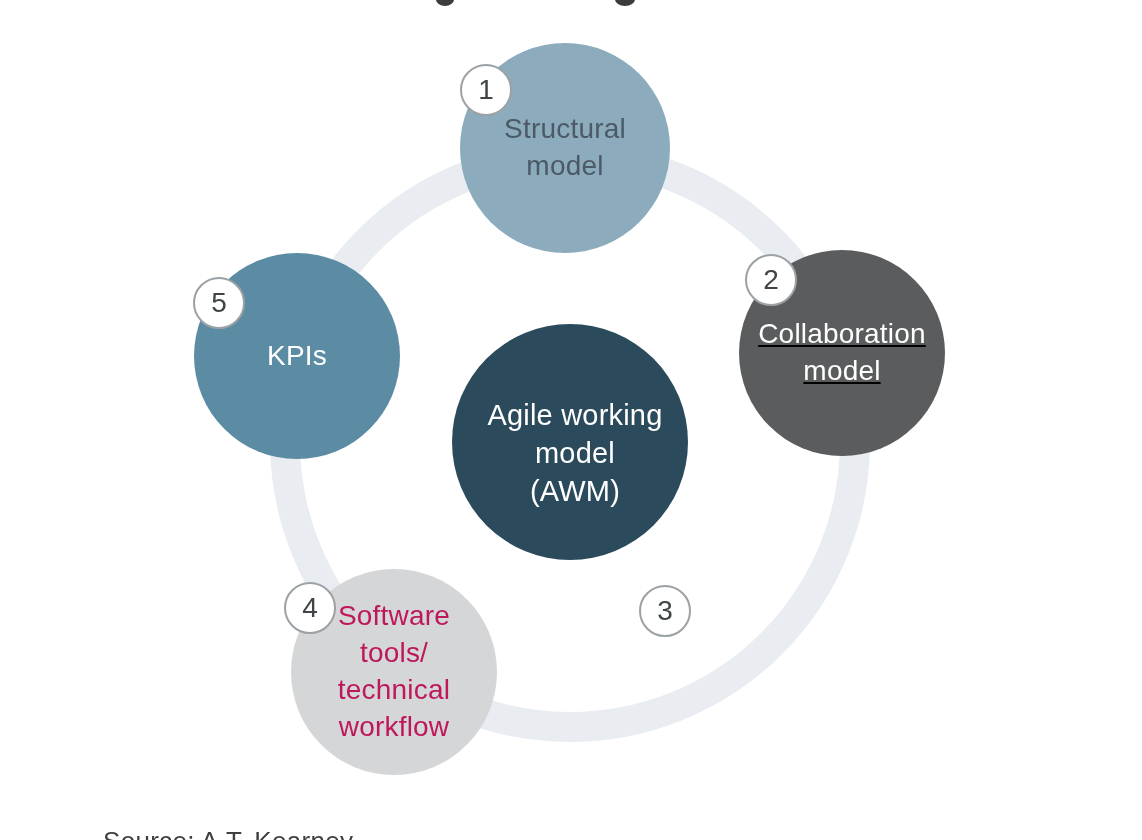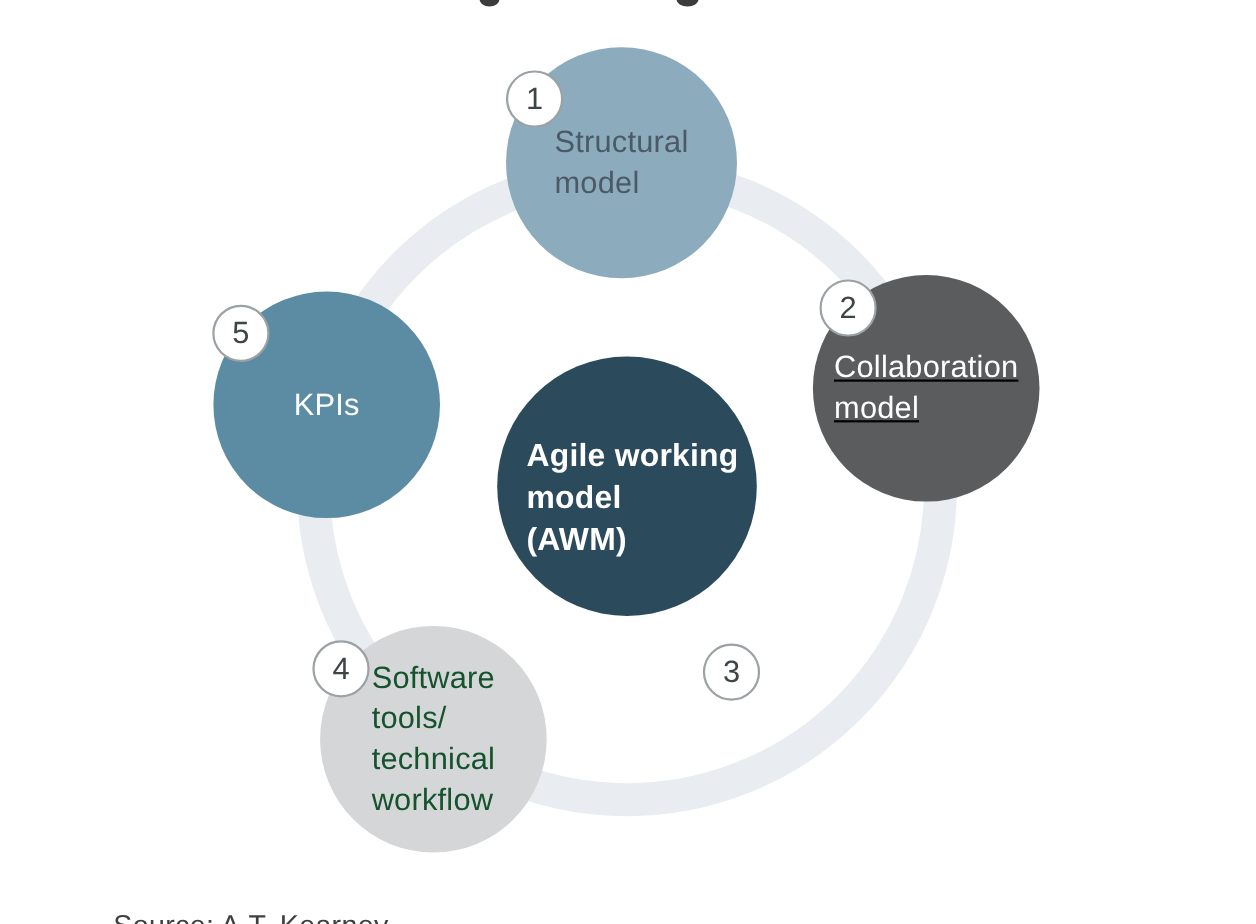--- a/index.html
+++ b/index.html
@@ -27,55 +27,56 @@
     border-radius: 50%;
     box-sizing: content-box;
   }
 
   .circle {
     position: absolute;
     border-radius: 50%;
     display: flex;
     align-items: center;
     justify-content: center;
+    text-align: center;
   }
   .circle-label {
     white-space: pre-line;
     font-size: 28px;
     line-height: 1.32;
     letter-spacing: 0.2px;
   }
 
   .center-circle {
     left: 452px; top: 324px;
     width: 236px; height: 236px;
     background: #2b4a5b;
   }
   .center-circle .circle-label {
     color: #ffffff;
     font-size: 29px;
-    font-weight: 700;
+    font-weight: 400;
     line-height: 1.30;
     padding-top: 24px;
     margin-left: 10px;
   }
 
   .sat-1 { left: 460px; top: 43px;  width: 210px; height: 210px; background: #8cacbe; }
   .sat-1 .circle-label { color: #4b5a66; }
 
   .sat-2 { left: 739px; top: 250px; width: 206px; height: 206px; background: #5a5c5d; text-decoration: underline; }
   .sat-2 .circle-label { color: #ffffff; }
 
   .sat-3 { left: 632px; top: 569px; width: 206px; height: 206px; background: #868a8b; }
   .sat-3 .circle-label { color: #ffffff; padding-top: 14px; }
 
   .sat-4 { left: 291px; top: 569px; width: 206px; height: 206px; background: #d5d6d7; }
-  .sat-4 .circle-label { color: #14532d; }
+  .sat-4 .circle-label { color: #be185d; }
 
-  .sat-5 { left: 194px; top: 265px; width: 206px; height: 206px; background: #5b8ca4; }
+  .sat-5 { left: 194px; top: 253px; width: 206px; height: 206px; background: #5b8ca4; }
   .sat-5 .circle-label { color: #ffffff; }
 
   .badge {
     position: absolute;
     width: 52px;
     height: 52px;
     border-radius: 50%;
     background: #ffffff;
     border: 2px solid #9ba1a4;
     box-sizing: border-box;

